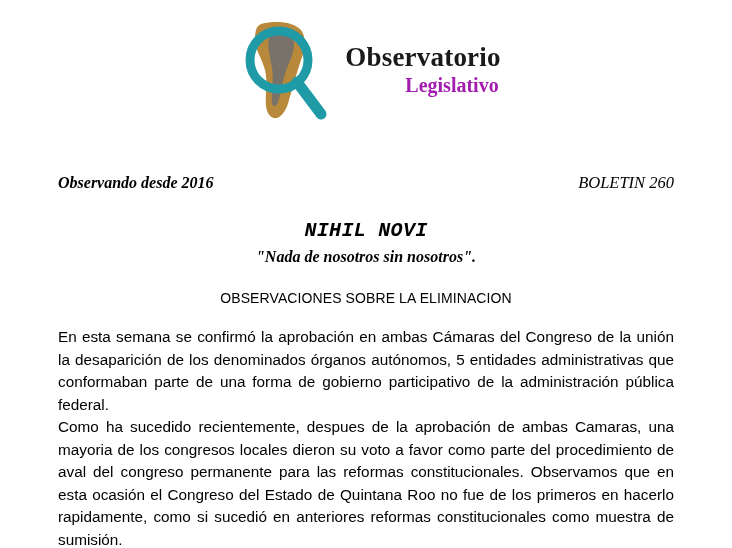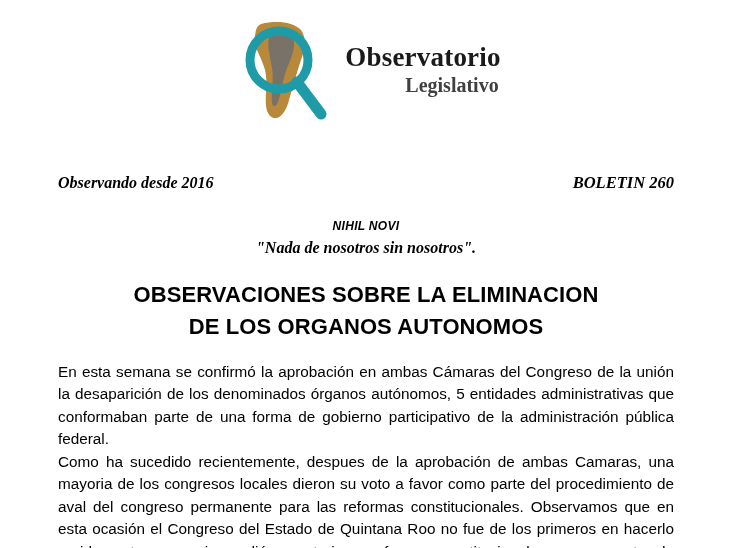--- a/index.html
+++ b/index.html
@@ -51,21 +51,21 @@
     font-family: "Liberation Serif", serif;
     font-weight: bold;
     font-size: 27px;
     color: #1a1a1a;
     letter-spacing: 0.2px;
   }
   .logo-line3 {
     font-family: "Liberation Serif", serif;
     font-weight: bold;
     font-size: 20px;
-    color: #404040;
+    color: #a21caf;
     text-align: right;
     padding-right: 2px;
     margin-top: 3px;
   }
 
   
   .header-row {
     display: flex;
     justify-content: space-between;
     align-items: baseline;
@@ -74,53 +74,53 @@
   }
   .observando {
     font-family: "Liberation Serif", serif;
     font-weight: bold;
     font-style: italic;
     font-size: 16px;
     color: #000;
   }
   .boletin {
     font-family: "Liberation Serif", serif;
-    font-weight: bold;
+    font-weight: normal;
     font-style: italic;
     font-size: 16.5px;
     color: #000;
   }
 
   
   .motto {
     text-align: center;
     margin-top: 26px;
   }
   .motto-title {
-    font-family: Liberation Sans, sans-serif;
+    font-family: Liberation Mono, monospace;
     font-weight: bold;
     font-style: italic;
-    font-size: 12px;
+    font-size: 20px;
     letter-spacing: 0.3px;
   }
   .motto-sub {
     font-family: "Liberation Serif", serif;
     font-weight: bold;
     font-style: italic;
     font-size: 16px;
     margin-top: 6px;
   }
 
   
   .doc-title {
     text-align: center;
     margin-top: 22px;
     font-family: "Liberation Sans", sans-serif;
-    font-weight: bold;
-    font-size: 22px;
+    font-weight: normal;
+    font-size: 14px;
     line-height: 1.45;
     letter-spacing: 0.1px;
   }
   .doc-title div { white-space: nowrap; }
 
   
   .body-text {
     margin: 18px 58px 0 58px;
     font-family: "Liberation Sans", sans-serif;
     font-size: 15.3px;
@@ -165,21 +165,20 @@
     <div class="boletin">BOLETIN 260</div>
   </div>
 
   <div class="motto">
     <div class="motto-title">NIHIL NOVI</div>
     <div class="motto-sub">"Nada de nosotros sin nosotros".</div>
   </div>
 
   <div class="doc-title">
     <div>OBSERVACIONES SOBRE LA ELIMINACION</div>
-    <div>DE LOS ORGANOS AUTONOMOS</div>
   </div>
 
   <div class="body-text">
     <p>En esta semana se confirmó la aprobación en ambas Cámaras del Congreso de la unión la desaparición de los denominados órganos autónomos,  5 entidades administrativas que conformaban parte de una forma de gobierno participativo de la administración pública federal.</p>
     <p>Como ha sucedido recientemente, despues de la aprobación de ambas Camaras, una mayoria de los congresos locales dieron su voto a favor como parte del procedimiento de aval del congreso permanente para las reformas constitucionales. Observamos que en esta ocasión el Congreso del Estado de Quintana Roo no fue de los primeros en hacerlo rapidamente, como si sucedió en anteriores reformas constitucionales como muestra de sumisión.</p>
   </div>
 
 </div>
 
 </body></html>

